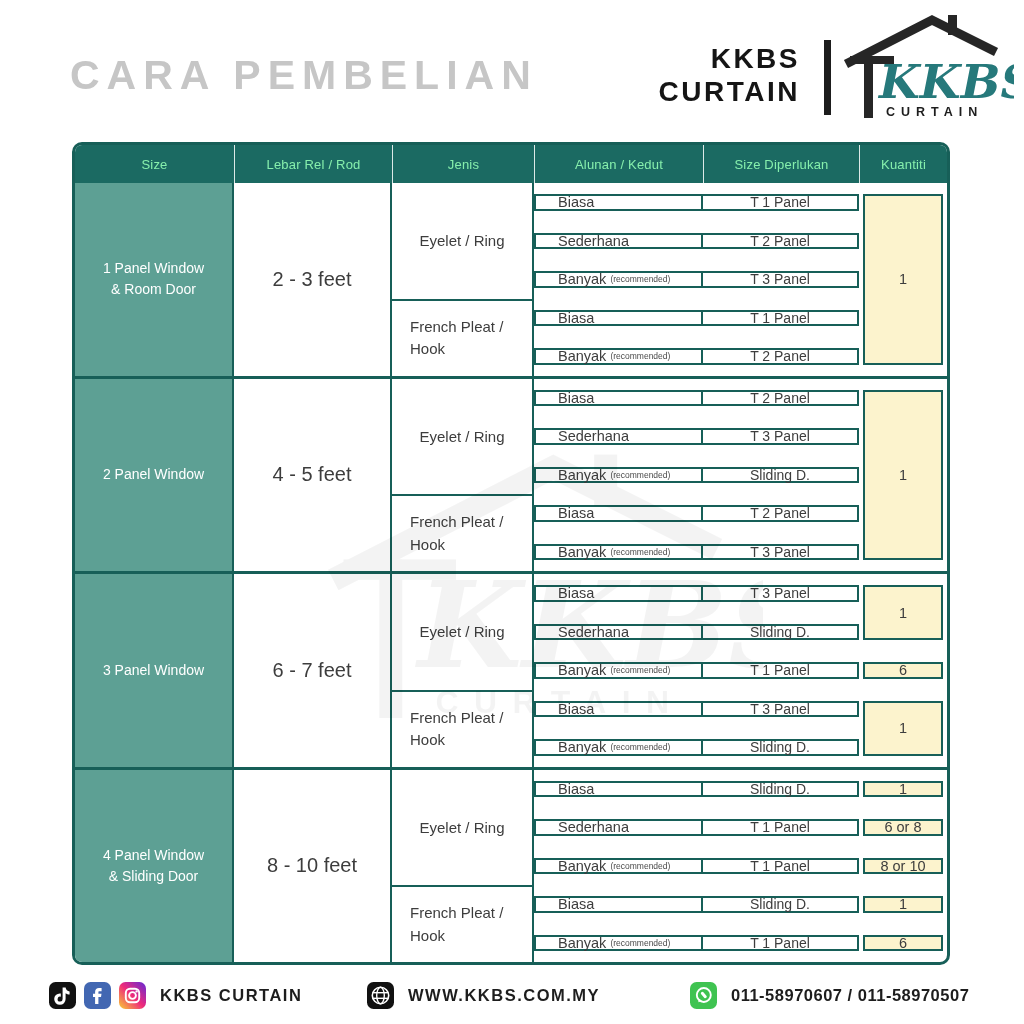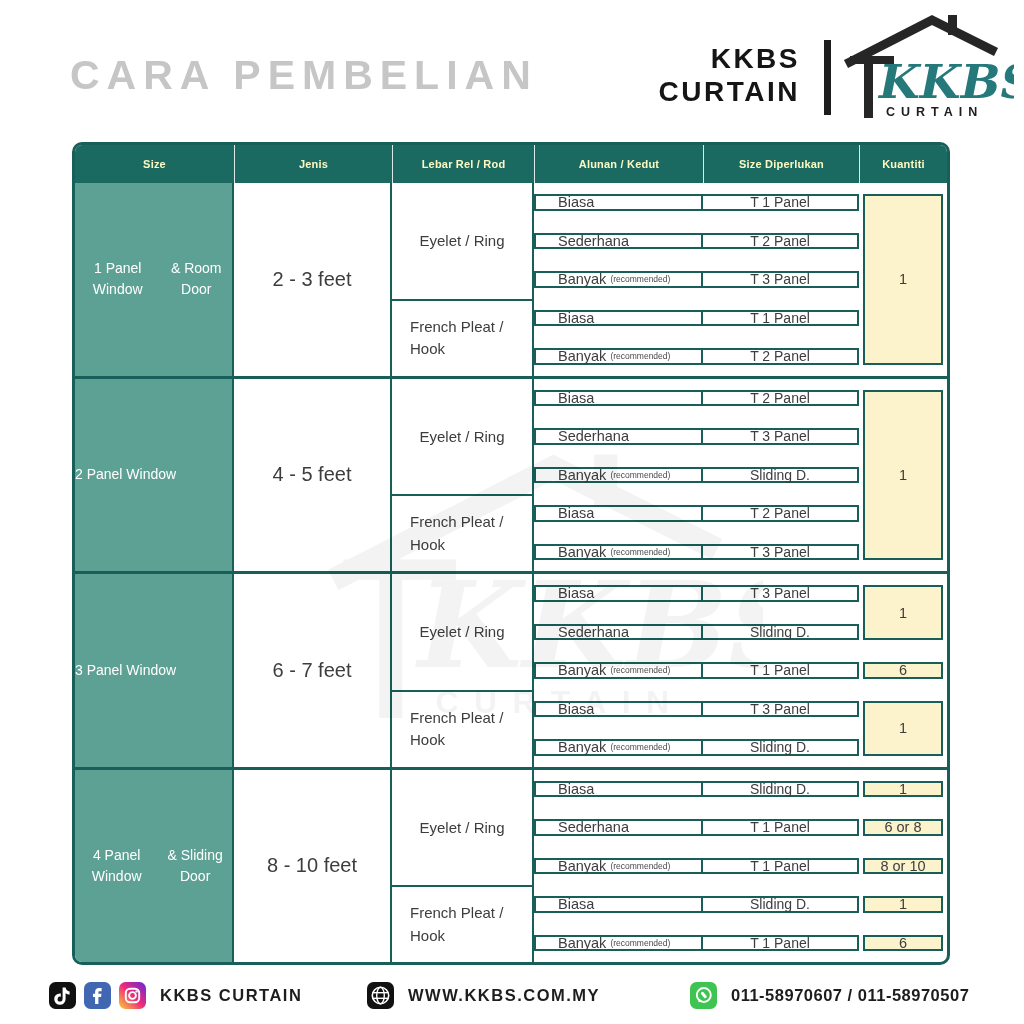--- a/index.html
+++ b/index.html
@@ -15,31 +15,31 @@
   .brand-logo { position:absolute; left:842px; top:10px; width:172px; height:112px; }
 
   
   :root {
     --teal-dark:#1b6a62; --teal-mid:#5da094; --border:#175f58; --cream:#fcf3cd; --txt:#3d3d3d;
   }
   .table-wrap { position:absolute; left:72px; top:142px; width:878px; height:823px;
                 border:3px solid var(--border); border-radius:10px; overflow:hidden; background:#fff; }
   .thead { display:grid; grid-template-columns:159px 158px 142px 169px 156px 88px;
            height:38px; background:var(--teal-dark); position:relative; z-index:1; }
-  .th { display:flex; align-items:center; justify-content:center; color:#fef9c3;
-        font-size:11px; font-weight:bold; letter-spacing:.2px; }
+  .th { display:flex; align-items:center; justify-content:center; color:#86efac;
+        font-size:13px; font-weight:normal; letter-spacing:.2px; }
   .th + .th { border-left:1.5px solid rgba(255,255,255,.85); }
 
   .group { display:grid; grid-template-columns:159px 158px 142px 169px 156px 88px;
            grid-auto-rows:38.5px; position:relative; z-index:1; }
   .group + .group { border-top:3px solid var(--border); }
 
   .size-cell { grid-column:1; grid-row:1/6; background:var(--teal-mid); color:#fff;
-               border-right:2px solid var(--border); display:flex; 
-               align-items:center; justify-content:flex-start; font-size:14px; line-height:1.5; text-align:center; }
+               border-right:2px solid var(--border); display:flex; flex-direction:column;
+               align-items:center; justify-content:center; font-size:14px; line-height:1.5; text-align:center; }
   .lebar-cell { grid-column:2; grid-row:1/6; border-right:2px solid var(--border);
                 display:flex; align-items:center; justify-content:center; font-size:20px; color:var(--txt); }
   .jenis-cell { grid-column:3; border-right:2px solid var(--border); display:flex;
                 align-items:center; justify-content:center; font-size:15px; color:var(--txt); }
   .jenis-a { grid-row:1/4; }
   .jenis-b { grid-row:4/6; border-top:2px solid var(--border); }
   .jenis-b .jlabel { max-width:104px; text-align:left; line-height:1.5; }
 
   .box { border:2px solid var(--border); margin:11px 0; display:flex; align-items:center;
          background:#fff; color:var(--txt); }
@@ -88,22 +88,22 @@
       <path d="M8 52 L90 10 L150 40" fill="none" stroke="#000" stroke-width="9" stroke-linecap="square"></path>
       <rect x="106" y="5" width="9" height="20" fill="#000"></rect>
       <rect x="8" y="46" width="44" height="8" fill="#000"></rect>
       <rect x="22" y="46" width="9" height="62" fill="#000"></rect>
       <text x="37" y="88" font-family="DejaVu Serif, serif" font-style="italic" font-weight="bold" font-size="47" fill="#000">KKBS</text>
       <text x="44" y="106" font-family="Liberation Sans, sans-serif" font-weight="bold" font-size="12.5" letter-spacing="6" fill="#000">CURTAIN</text>
     </svg>
 
     <div class="thead">
       <div class="th">Size</div>
+      <div class="th">Lebar Rel / Rod</div>
       <div class="th">Jenis</div>
-      <div class="th">Lebar Rel / Rod</div>
       <div class="th">Alunan / Kedut</div>
       <div class="th">Size Diperlukan</div>
       <div class="th">Kuantiti</div>
     </div>
 
     <section class="group">
       <div class="size-cell">
         <div>1 Panel Window</div>
         <div>&amp; Room Door</div>
       </div>

